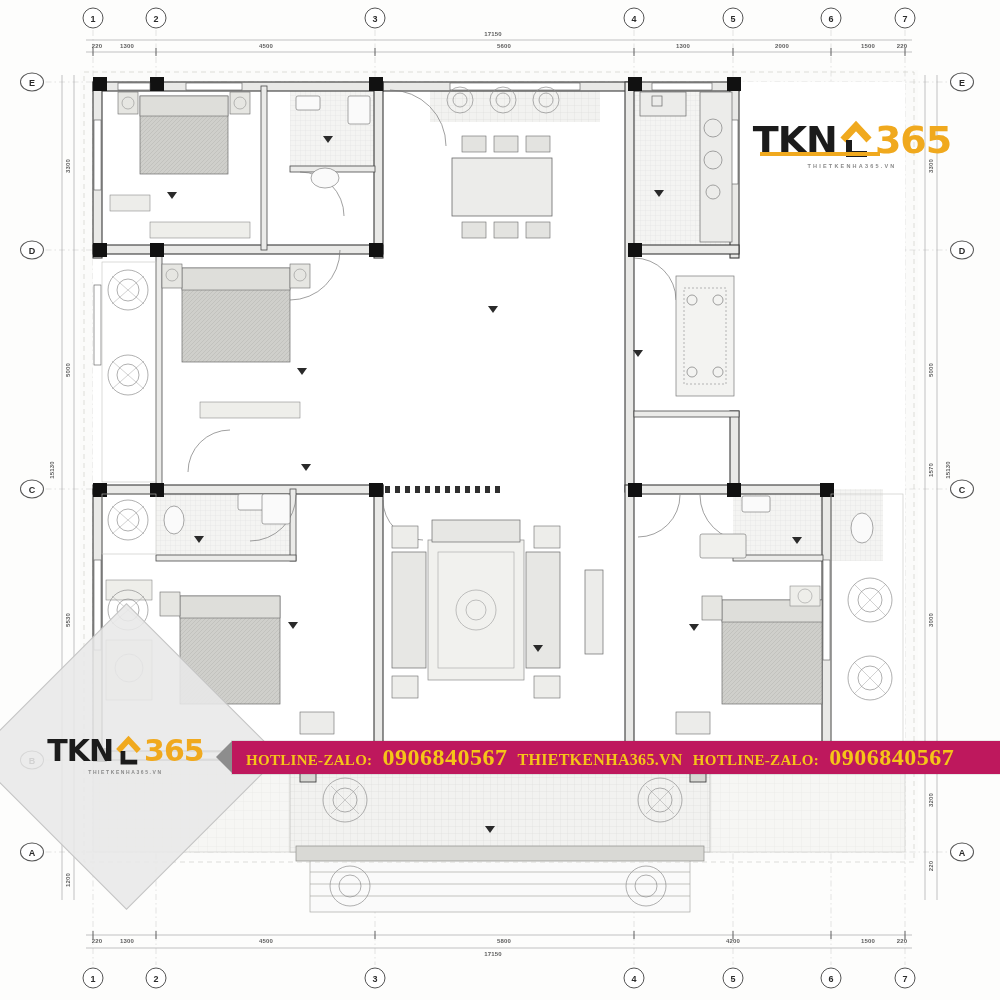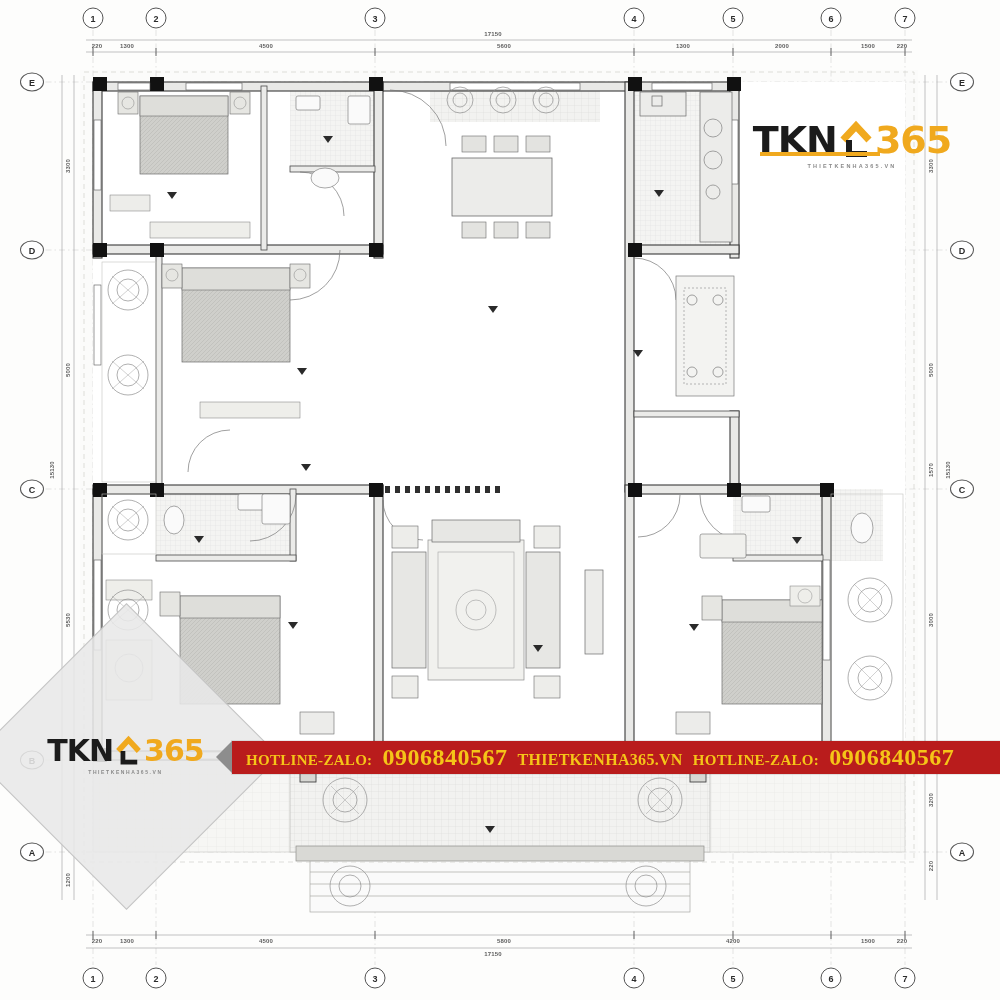--- a/index.html
+++ b/index.html
@@ -50,21 +50,21 @@
   
   .dim{
     position:absolute;font-size:6px;color:#5d5d5d;font-weight:600;
     transform:translate(-50%,-50%);white-space:nowrap;letter-spacing:.2px;
   }
   .dim.vert{transform:translate(-50%,-50%) rotate(-90deg);}
 
   
   #banner{
     position:absolute;left:232px;top:741px;width:768px;height:33px;
-    background:#b91c1c;display:flex;align-items:center;
+    background:#be185d;display:flex;align-items:center;
     box-shadow:0 0 0 1px rgba(0,0,0,.08);
   }
   #banner .arrowL{
     position:absolute;left:-16px;top:0;width:0;height:0;
     border-top:16.5px solid transparent;border-bottom:16.5px solid transparent;
     border-right:16px solid #8d8d8d;
   }
   #banner .txt{
     color:#f5c518;font-weight:700;white-space:nowrap;
     font-family:"Liberation Serif",serif;

